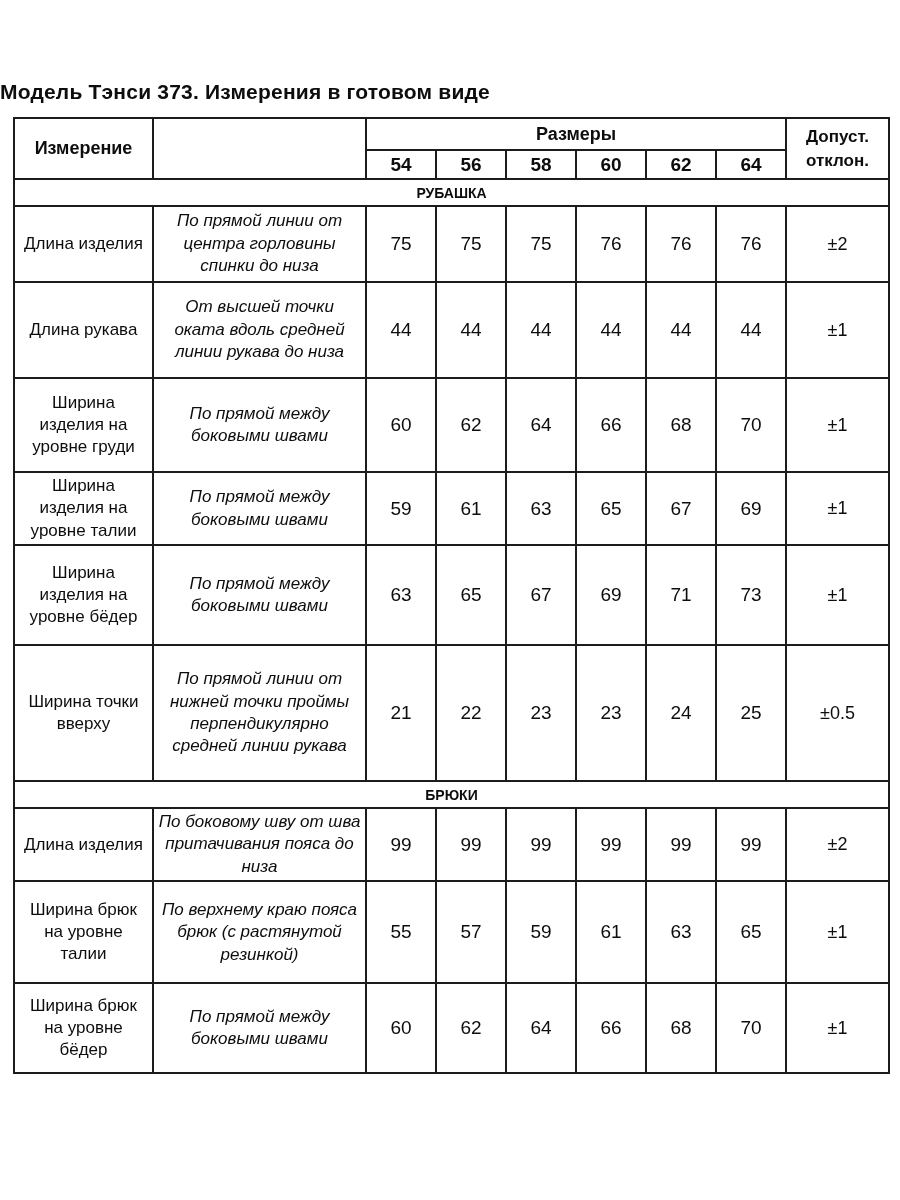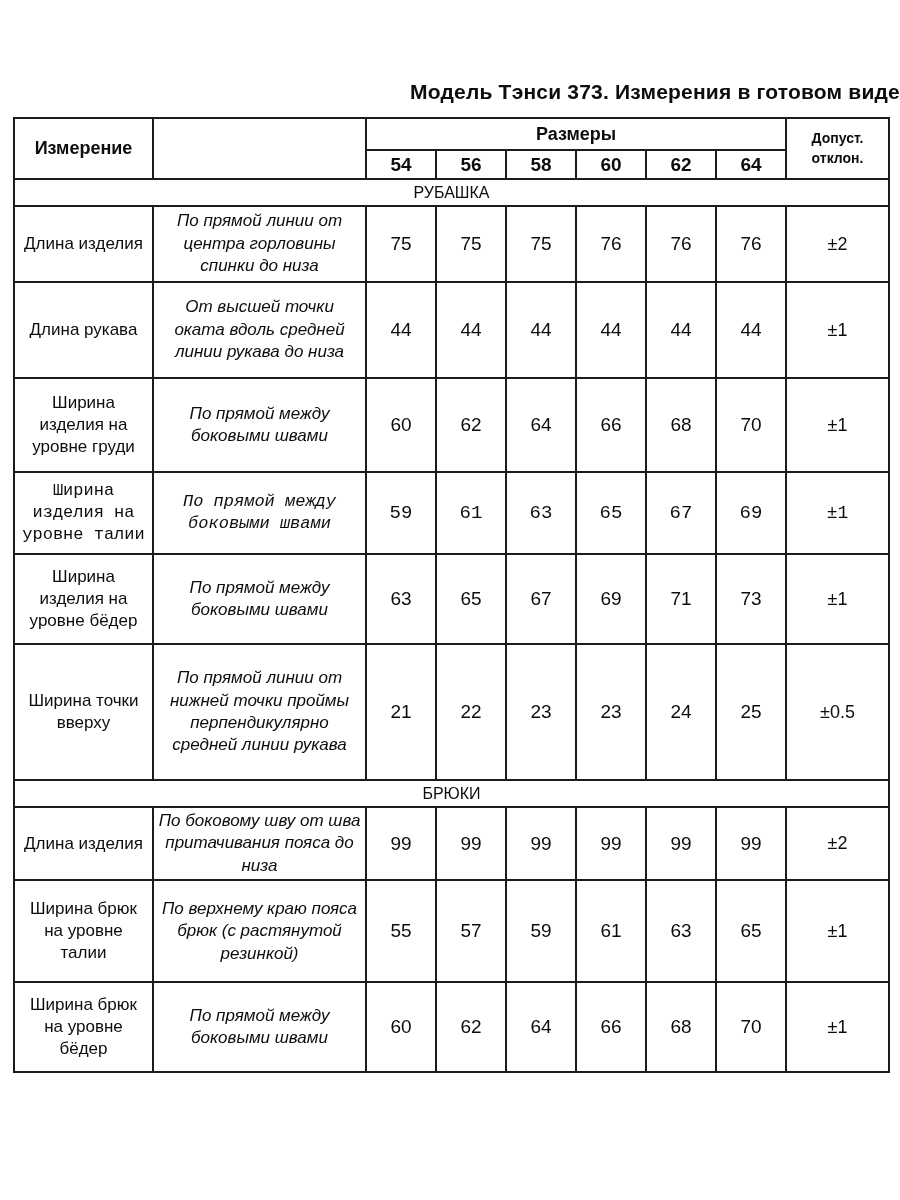--- a/index.html
+++ b/index.html
@@ -13,21 +13,21 @@
     position: relative;
     width: 900px;
     height: 1200px;
     background: #ffffff;
     overflow: hidden;
   }
   .title {
     margin: 0;
     padding-top: 80px;
     padding-bottom: 13px;
-    text-align: right;
+    text-align: left;
     font-size: 21px;
     font-weight: bold;
     letter-spacing: 0.2px;
     color: #0d0d0d;
   }
   table.size-table {
     border-collapse: collapse;
     table-layout: fixed;
     margin-left: 13px;
     width: 875px;
@@ -48,30 +48,30 @@
   }
   .h-sizes {
     font-size: 18px;
     font-weight: bold;
   }
   .h-size-num {
     font-size: 19px;
     font-weight: bold;
   }
   .h-dev {
-    font-size: 14px;
+    font-size: 17px;
     font-weight: bold;
     text-align: left;
     padding-left: 8px;
     white-space: pre-line;
     line-height: 1.4;
   }
   td.section-cell {
-    font-size: 16px;
-    font-weight: normal;
+    font-size: 14px;
+    font-weight: bold;
     height: 21px;
     padding: 1px;
   }
   td.c-label {
     font-size: 17px;
     line-height: 1.3;
     padding: 2px 6px;
   }
   td.c-desc {
     font-size: 17px;
@@ -152,32 +152,32 @@
           <td class="c-label">Ширина изделия на уровне груди</td>
           <td class="c-desc">По прямой между боковыми швами</td>
           <td class="c-val">60</td>
           <td class="c-val">62</td>
           <td class="c-val">64</td>
           <td class="c-val">66</td>
           <td class="c-val">68</td>
           <td class="c-val">70</td>
           <td class="c-dev">±1</td>
         </tr>
-        <tr class="data-row" style="height: 82px; font-family: Liberation Mono, monospace;">
+        <tr class="data-row" style="height: 73px;">
           <td class="c-label">Ширина изделия на уровне талии</td>
           <td class="c-desc">По прямой между боковыми швами</td>
           <td class="c-val">59</td>
           <td class="c-val">61</td>
           <td class="c-val">63</td>
           <td class="c-val">65</td>
           <td class="c-val">67</td>
           <td class="c-val">69</td>
           <td class="c-dev">±1</td>
         </tr>
-        <tr class="data-row" style="height: 90px;">
+        <tr class="data-row" style="height: 100px;">
           <td class="c-label">Ширина изделия на уровне бёдер</td>
           <td class="c-desc">По прямой между боковыми швами</td>
           <td class="c-val">63</td>
           <td class="c-val">65</td>
           <td class="c-val">67</td>
           <td class="c-val">69</td>
           <td class="c-val">71</td>
           <td class="c-val">73</td>
           <td class="c-dev">±1</td>
         </tr>

